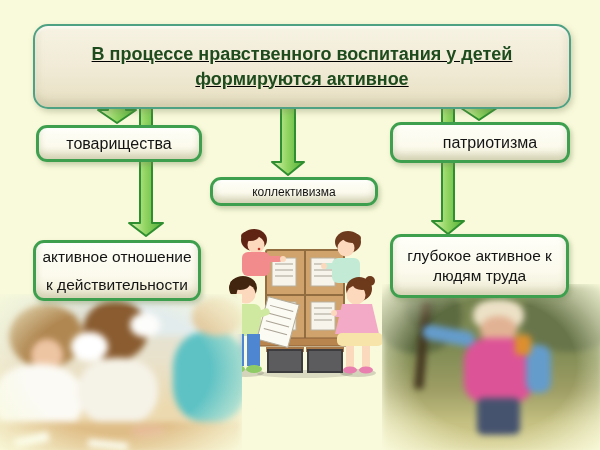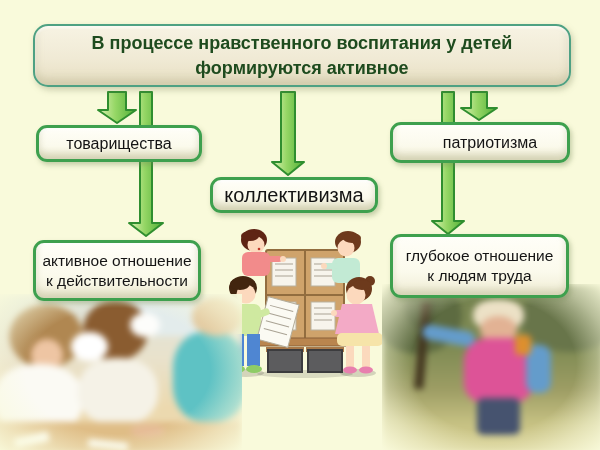--- a/index.html
+++ b/index.html
@@ -4,46 +4,46 @@
 <style>
   html,body{margin:0;padding:0;}
   .slide{
     position:relative; width:600px; height:450px; overflow:hidden;
     background:#f9fadb;
     font-family:"Liberation Sans", sans-serif;
   }
 
   
   .title-box{
-    position:absolute; left:33px; top:24px; width:538px; height:63px;
+    position:absolute; left:33px; top:24px; width:538px; height:85px;
     box-sizing:border-box; z-index:3;
     border:2px solid #4ea183; border-radius:15px;
     background:linear-gradient(180deg,#f7f3e3 0%,#f0ead5 55%,#e7dfc2 100%);
     box-shadow:2px 3px 6px rgba(120,130,90,.35),
                inset 0 -6px 8px rgba(170,165,130,.35),
                inset 0 2px 3px rgba(255,255,255,.8);
-    display:flex; flex-direction:column; justify-content:center; text-align:center;
+    display:flex; flex-direction:column; justify-content:center; text-align:center;text-decoration:underline;
   }
   .title-line{font-size:18px; font-weight:bold; color:#1e4b1e; line-height:25px;}
 
   
   .node{
     position:absolute; box-sizing:border-box; z-index:3;
     border:3px solid #3ea04e; border-radius:11px;
     background:linear-gradient(180deg,#fffef8 0%,#fbfaec 60%,#efecd4 100%);
     box-shadow:2px 3px 5px rgba(120,140,90,.4),
                inset 0 -5px 7px rgba(170,170,130,.4),
                inset 0 2px 2px rgba(255,255,255,.9);
     display:flex; align-items:center; justify-content:center; text-align:center;
     color:#141414;
   }
   #box-tovar  {left:36px;  top:125px; width:166px; height:37px; font-size:16px;}
-  #box-kollekt{left:210px; top:177px; width:168px; height:36px; font-size:20px;}
+  #box-kollekt{left:210px; top:177px; width:168px; height:29px; font-size:12px;}
   #box-patriot{left:390px; top:122px; width:180px; height:41px; font-size:16px;padding-left:20px;}
-  #box-aktiv  {left:33px;  top:240px; width:168px; height:61px; font-size:15.5px; line-height:20px; padding:0 4px;}
+  #box-aktiv  {left:33px;  top:240px; width:168px; height:61px; font-size:15.5px; line-height:28px; padding:0 4px;}
   #box-glub   {left:390px; top:234px; width:179px; height:64px; font-size:15.5px; line-height:20px; padding:0 10px;}
 
   
   .arrow{position:absolute; z-index:2;}
   #arrow-a{left:96px;  top:91px;}
   #arrow-b{left:126px; top:91px;}
   #arrow-c{left:270px; top:91px;}
   #arrow-d{left:430px; top:91px;}
   #arrow-e{left:459px; top:91px;}
 
@@ -157,21 +157,21 @@
           <stop offset="1" stop-color="#4fae35"></stop>
     </linearGradient>
       </defs>
     <polygon points="12,1 28,1 28,17 38,17 20,29 2,17 12,17" fill="url(#gE)" stroke="#2f8e2f" stroke-width="2" stroke-linejoin="round"></polygon>
   </svg>
 
   <div id="box-tovar" class="node">товарищества</div>
   <div id="box-kollekt" class="node">коллективизма</div>
   <div id="box-patriot" class="node">патриотизма</div>
   <div id="box-aktiv" class="node">активное отношение к действительности</div>
-  <div id="box-glub" class="node">глубокое отношение к людям труда</div>
+  <div id="box-glub" class="node">глубокое активное к людям труда</div>
 
   <svg id="cartoon" width="164" height="152" viewBox="0 0 164 152">
     <g>
       <ellipse cx="28" cy="147" rx="18" ry="4" fill="rgba(0,0,0,0.15)"></ellipse>
       <ellipse cx="140" cy="147" rx="18" ry="4" fill="rgba(0,0,0,0.15)"></ellipse>
       <ellipse cx="87" cy="148" rx="48" ry="4" fill="rgba(0,0,0,0.12)"></ellipse>
     </g>
     <g>
       <rect x="48" y="24" width="78" height="90" fill="#cfa36b" stroke="#926d3f" stroke-width="2" rx="2"></rect>
       <line x1="87" y1="24" x2="87" y2="114" stroke="#926d3f" stroke-width="2"></line>

